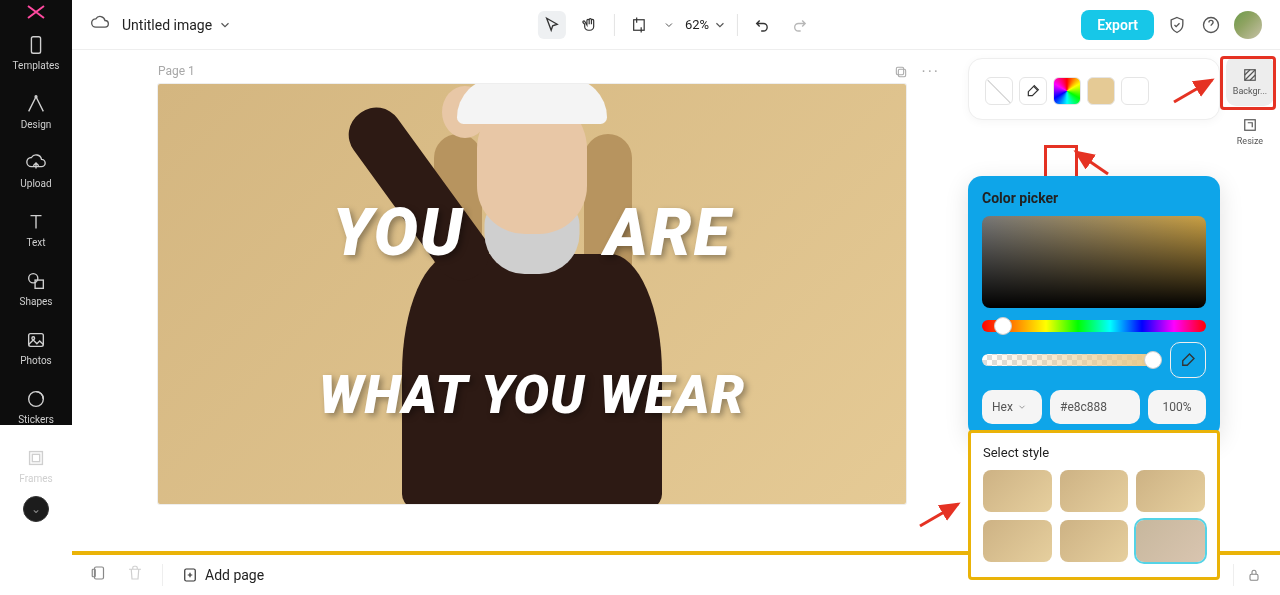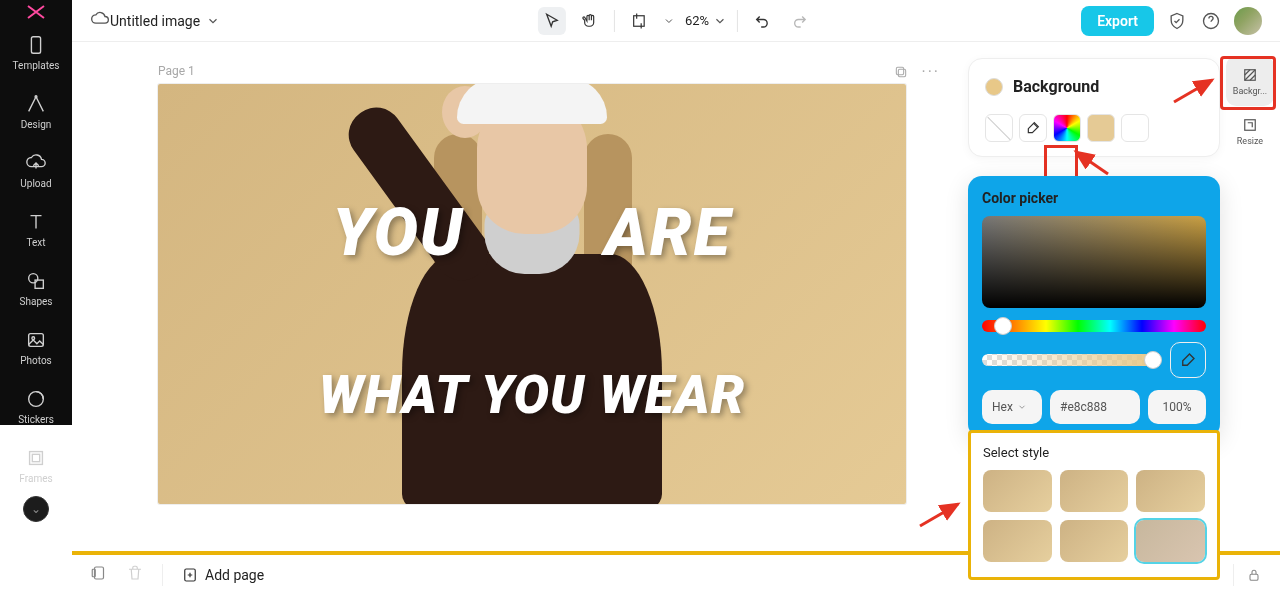--- a/index.html
+++ b/index.html
@@ -9,21 +9,21 @@
   .rail { position:absolute; left:0; top:0; width:72px; height:425px; background:#0d0d0d; color:#bfbfbf; display:flex; flex-direction:column; align-items:center; }
   .rail-logo { width:72px; height:50px; display:flex; align-items:center; justify-content:center; }
   .rail-logo svg { width:24px; height:24px; }
   .rail-item { width:72px; padding:10px 0 12px; display:flex; flex-direction:column; align-items:center; gap:4px; cursor:pointer; }
   .rail-item svg { width:22px; height:22px; stroke:#cfcfcf; }
   .rail-item span { font-size:10px; color:#cfcfcf; }
   .rail-bottom { margin-top:auto; padding-bottom:14px; width:72px; display:flex; justify-content:center;}
   .rail-bottom .circ{ width:26px;height:26px;border-radius:50%;background:#1c1c1c;border:1px solid #333;display:flex;align-items:center;justify-content:center;color:#888;font-size:12px;}
 
   
-  .topbar { position:absolute; left:72px; top:0; right:0; height:42px; background:#fff; border-bottom:1px solid #eee; display:flex; align-items:center; padding:0 18px; }
+  .topbar { position:absolute; left:72px; top:0; right:0; height:50px; background:#fff; border-bottom:1px solid #eee; display:flex; align-items:center; padding:0 18px; gap:12px;}
   .cloud svg{width:20px;height:20px;stroke:#555;}
   .doc-title{display:flex;align-items:center;gap:6px;font-size:14px;color:#222;}
   .doc-title svg{width:14px;height:14px;stroke:#555;}
   .top-center{position:absolute;left:50%;transform:translateX(-50%);display:flex;align-items:center;gap:10px;}
   .tool-btn{width:28px;height:28px;border-radius:6px;display:flex;align-items:center;justify-content:center;}
   .tool-btn.active{background:#eef0f2;}
   .tool-btn svg{width:18px;height:18px;stroke:#333;}
   .vsep{width:1px;height:22px;background:#e4e4e4;}
   .zoom{display:flex;align-items:center;gap:4px;font-size:13px;color:#222;}
   .zoom svg{width:14px;height:14px;stroke:#555;}
@@ -325,25 +325,20 @@
     <svg viewBox="0 0 24 24" fill="none" stroke-width="1.6">
         <rect x="5" y="5" width="14" height="14"></rect>
         <path d="M9 9h6v6"></path>
       </svg>
     <span>Resize</span>
   </div>
 </div>
 <div class="hl-backgr"></div>
 
 <div class="panel">
-  <div class="panel-head">
-    <div class="swatch-circle"></div>
-    <div class="panel-title">Background</div>
-    <div class="panel-close">×</div>
-  </div>
   <div class="swatch-row">
     <div class="sw none"></div>
     <div class="sw">
         <svg width="16" height="16" viewBox="0 0 24 24" fill="none" stroke="#333" stroke-width="1.8">
           <path d="M14 4l6 6-9 9H5v-6z"></path>
           <path d="M13 5l6 6"></path>
         </svg>
       </div>
     <div class="sw picker"></div>
     <div class="sw tan"></div>

